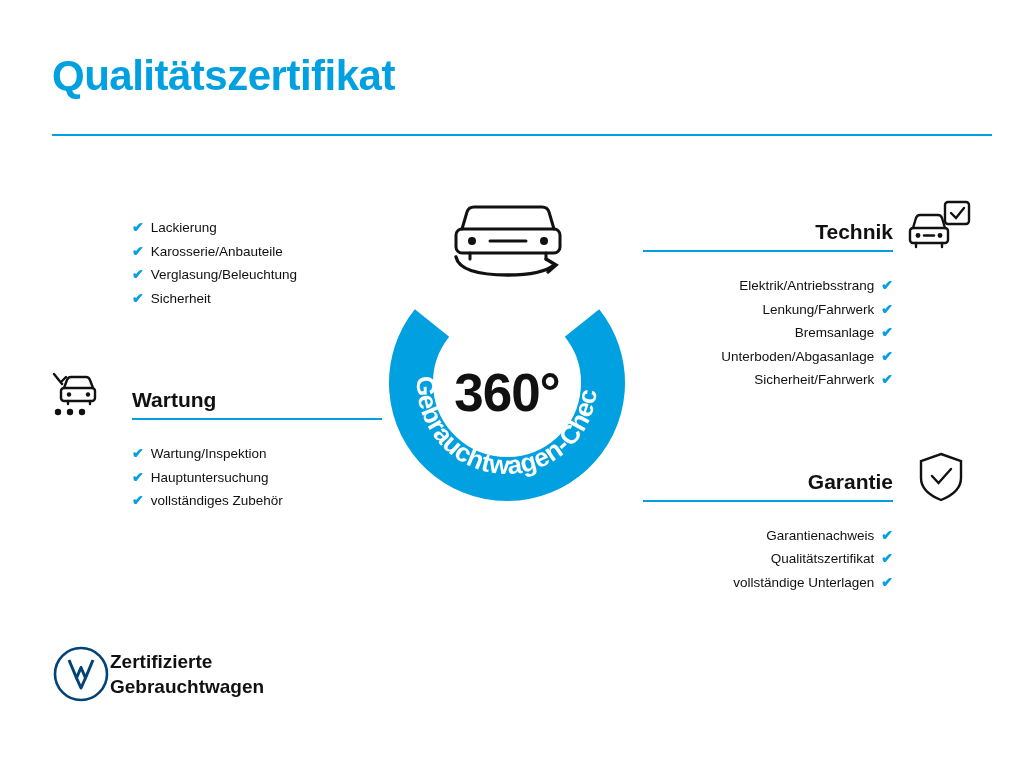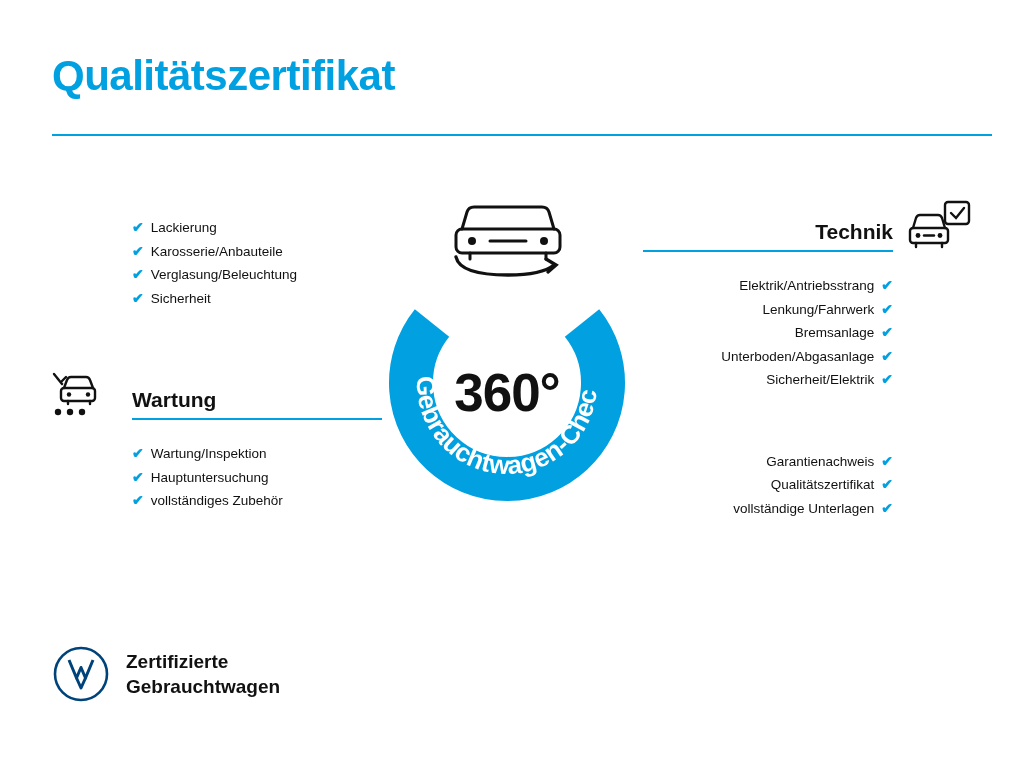--- a/index.html
+++ b/index.html
@@ -150,21 +150,21 @@
   
   .footer {
     position: absolute;
     left: 52px;
     top: 645px;
     display: flex;
     align-items: center;
   }
   .vw-logo { width: 58px; height: 58px; }
   .footer-text {
-    margin-left: 16px;
+    margin-left: 0;
     font-size: 19px;
     font-weight: bold;
     line-height: 25px;
     color: #111;
   }
 </style>
 </head>
 <body>
 
 <div class="page">
@@ -257,25 +257,35 @@
           </svg>
         </div>
         <div class="heading">Technik</div>
         <div class="head-rule"></div>
       </div>
       <ul class="items">
         <li><span>Elektrik/Antriebsstrang</span><span class="check">✔</span></li>
         <li><span>Lenkung/Fahrwerk</span><span class="check">✔</span></li>
         <li><span>Bremsanlage</span><span class="check">✔</span></li>
         <li><span>Unterboden/Abgasanlage</span><span class="check">✔</span></li>
-        <li><span>Sicherheit/Elektrik</span><span class="check">✔</span></li>
+        <li><span>Sicherheit/Fahrwerk</span><span class="check">✔</span></li>
       </ul>
     </div>
 
     <div class="block right" style="margin-top:58px;">
+      <div class="block-head">
+        <div class="icon-box">
+          <svg viewBox="0 0 72 58" width="72" height="58" fill="none" stroke="#111" stroke-width="2.4" stroke-linecap="round">
+            <path d="M36 6 L56 13 V30 Q56 44 36 52 Q16 44 16 30 V13 Z"></path>
+            <path d="M27 28 L33.5 35 L46 21"></path>
+          </svg>
+        </div>
+        <div class="heading">Garantie</div>
+        <div class="head-rule"></div>
+      </div>
       <ul class="items">
         <li><span>Garantienachweis</span><span class="check">✔</span></li>
         <li><span>Qualitätszertifikat</span><span class="check">✔</span></li>
         <li><span>vollständige Unterlagen</span><span class="check">✔</span></li>
       </ul>
     </div>
 
   </div>
 
   <div class="footer">

